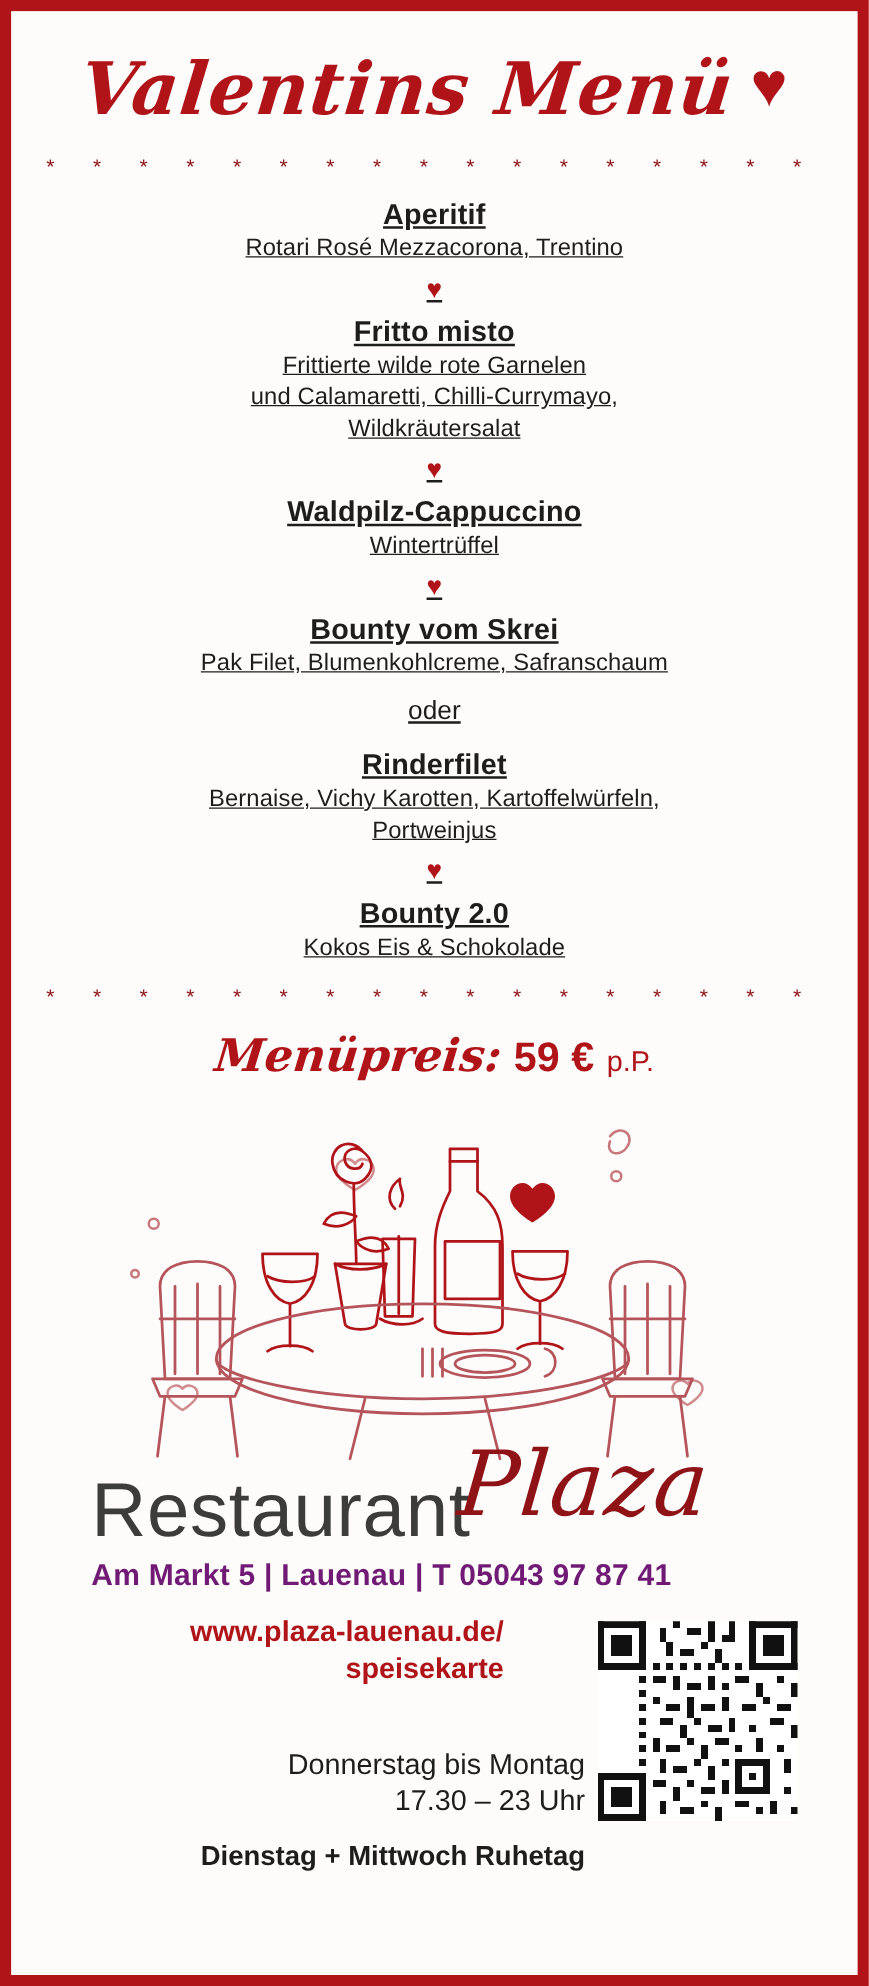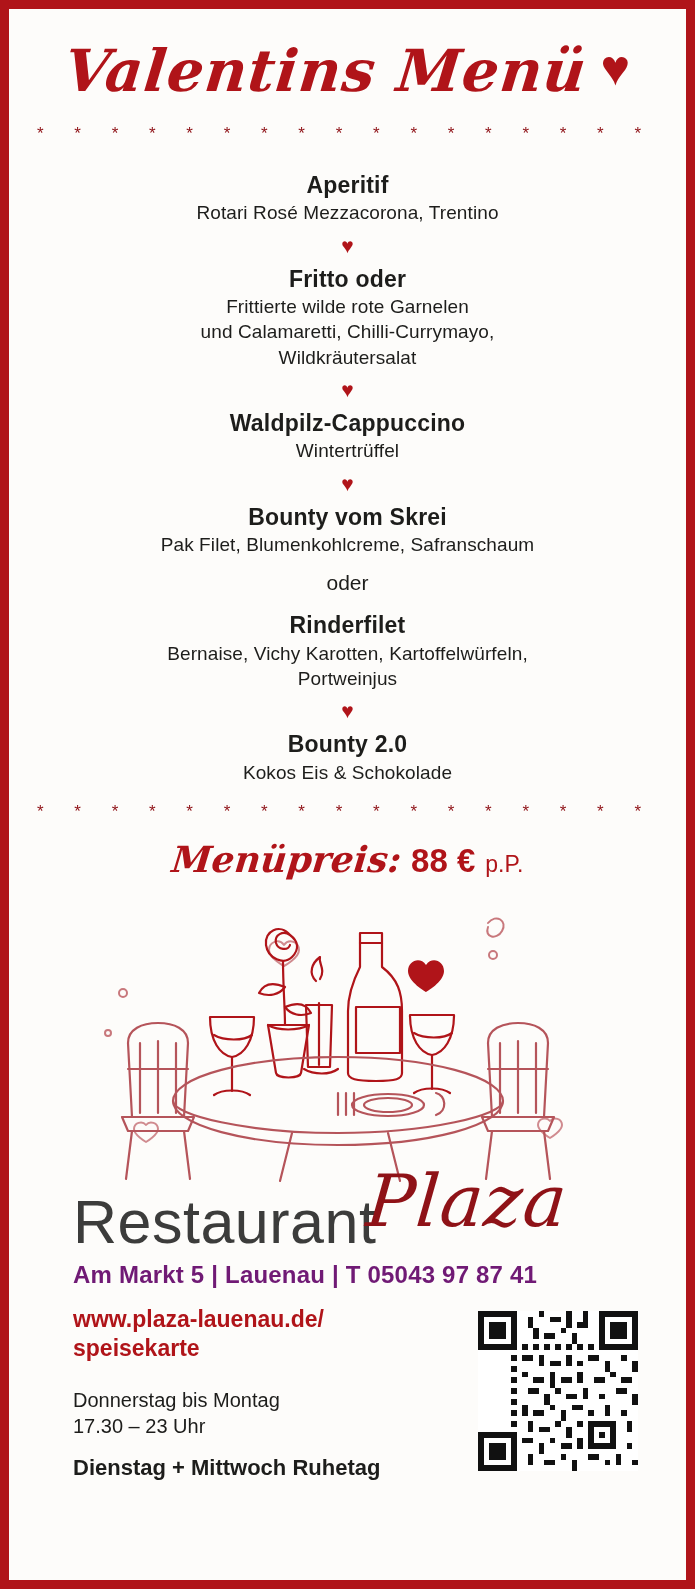--- a/index.html
+++ b/index.html
@@ -68,21 +68,22 @@
     margin: 8px 0 0 0;
     height: 20px;
     overflow: hidden;
     white-space: nowrap;
   }
 
   
   .menu {
     text-align: center;
     color: #1d1d1b;
-    margin-top: 26px;
+    margin-top: 12px;
+    text-decoration: underline;
   }
   .course { margin-bottom: 0; }
   .course-name {
     font-size: 23px;
     font-weight: bold;
     line-height: 1.28;
     letter-spacing: 0.2px;
   }
   .course-desc {
     font-size: 19px;
@@ -171,33 +172,33 @@
     font-weight: bold;
     color: #701a75;
     margin: 14px 0 0 36px;
     letter-spacing: 0.2px;
   }
   .footer-grid {
     display: flex;
     margin: 16px 0 0 36px;
     gap: 10px;
   }
-  .footer-left { flex: 1 1 auto; }
+  .footer-left { flex: 1 1 auto; text-align: right; }
   .weburl {
     font-size: 23px;
     font-weight: bold;
     color: #b01419;
     line-height: 1.25;
     max-width: 330px;
   }
   .hours {
-    font-size: 20px;
+    font-size: 23px;
     color: #1d1d1b;
     line-height: 1.3;
-    margin-top: 24px;
+    margin-top: 48px;
     font-weight: 500;
   }
   .ruhetag {
     font-size: 22px;
     font-weight: bold;
     color: #1d1d1b;
     margin-top: 16px;
   }
   .qr {
     width: 160px;
@@ -223,21 +224,21 @@
 
     <div class="menu">
 
       <div class="course">
         <div class="course-name">Aperitif</div>
         <div class="course-desc">Rotari Rosé Mezzacorona, Trentino</div>
       </div>
       <div class="sep-heart">♥</div>
 
       <div class="course">
-        <div class="course-name">Fritto oder</div>
+        <div class="course-name">Fritto misto</div>
         <div class="course-desc">Frittierte wilde rote Garnelen<br>und Calamaretti, Chilli-Currymayo,<br>Wildkräutersalat</div>
       </div>
       <div class="sep-heart">♥</div>
 
       <div class="course">
         <div class="course-name">Waldpilz-Cappuccino</div>
         <div class="course-desc">Wintertrüffel</div>
       </div>
       <div class="sep-heart">♥</div>
 
@@ -258,21 +259,21 @@
         <div class="course-name">Bounty 2.0</div>
         <div class="course-desc">Kokos Eis &amp; Schokolade</div>
       </div>
 
     </div>
 
     <div class="stars" style="margin-top:18px;">*  *  *  *  *  *  *  *  *  *  *  *  *  *  *  *  *  *  *  *  *</div>
 
     <div class="price-row">
       <span class="price-script">Menüpreis:</span>
-      <span class="price-value">88 €</span>
+      <span class="price-value">59 €</span>
       <span class="price-pp">p.P.</span>
     </div>
 
     <div class="illustration">
       <svg width="520" height="300" viewBox="0 0 520 300" fill="none" stroke="#b5545a" stroke-width="2.2" stroke-linecap="round" stroke-linejoin="round">
 
         <g fill="none" stroke="#d08b8f" stroke-width="2">
           <path d="M196 62 c-5,-7 -15,-3 -15,5 c0,8 15,16 15,16 c0,0 15,-8 15,-16 c0,-8 -10,-12 -15,-5 z"></path>
           <path d="M58 242 c-4,-5 -12,-2 -12,4 c0,6 12,13 12,13 c0,0 12,-7 12,-13 c0,-6 -8,-9 -12,-4 z"></path>
           <path d="M462 238 c-4,-5 -12,-2 -12,4 c0,6 12,13 12,13 c0,0 12,-7 12,-13 c0,-6 -8,-9 -12,-4 z"></path>

